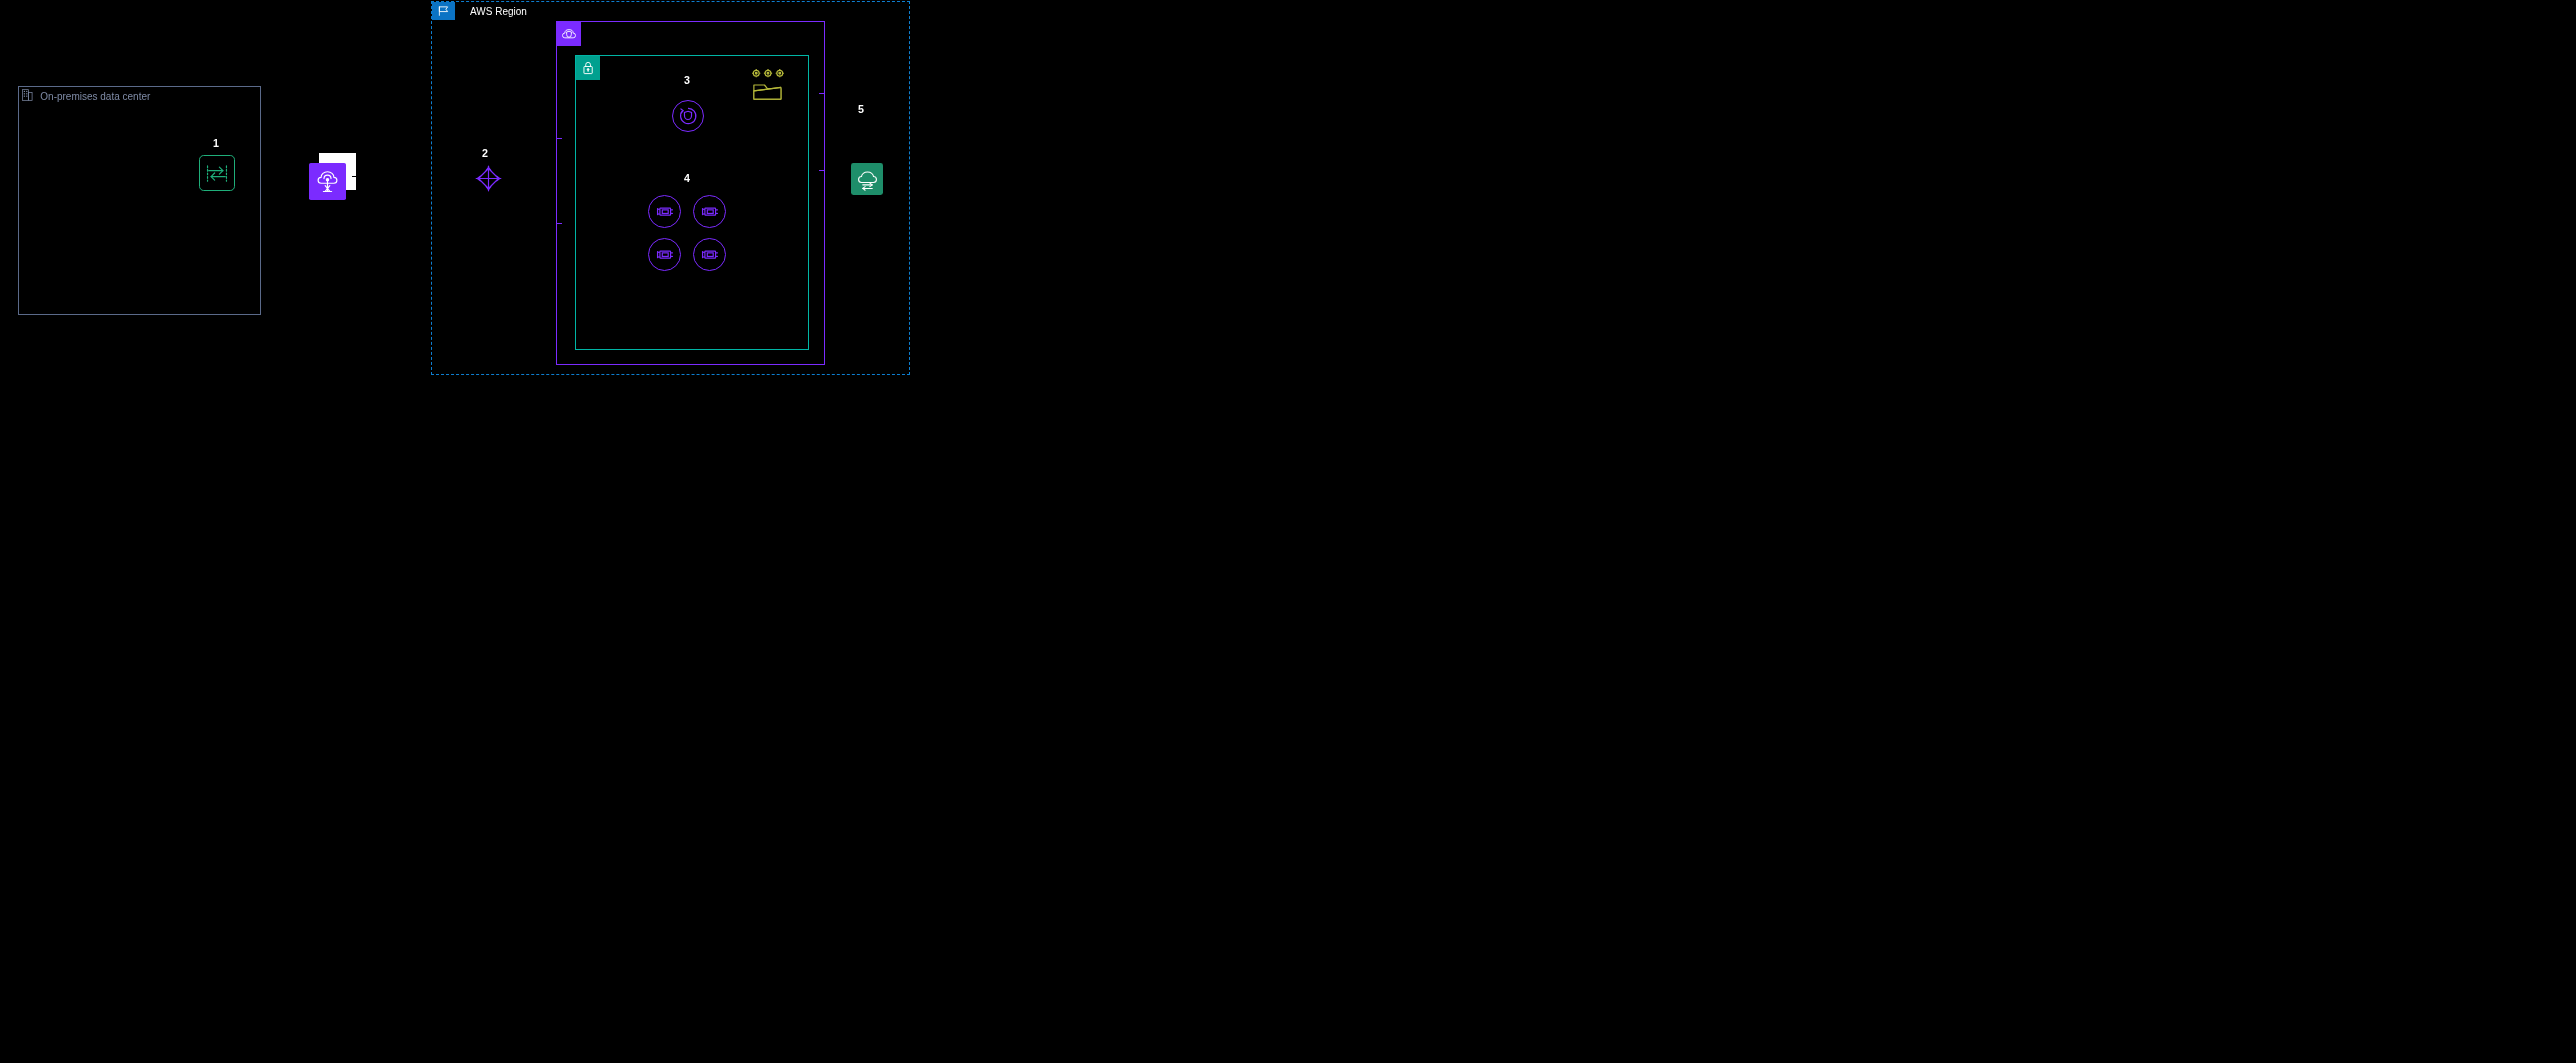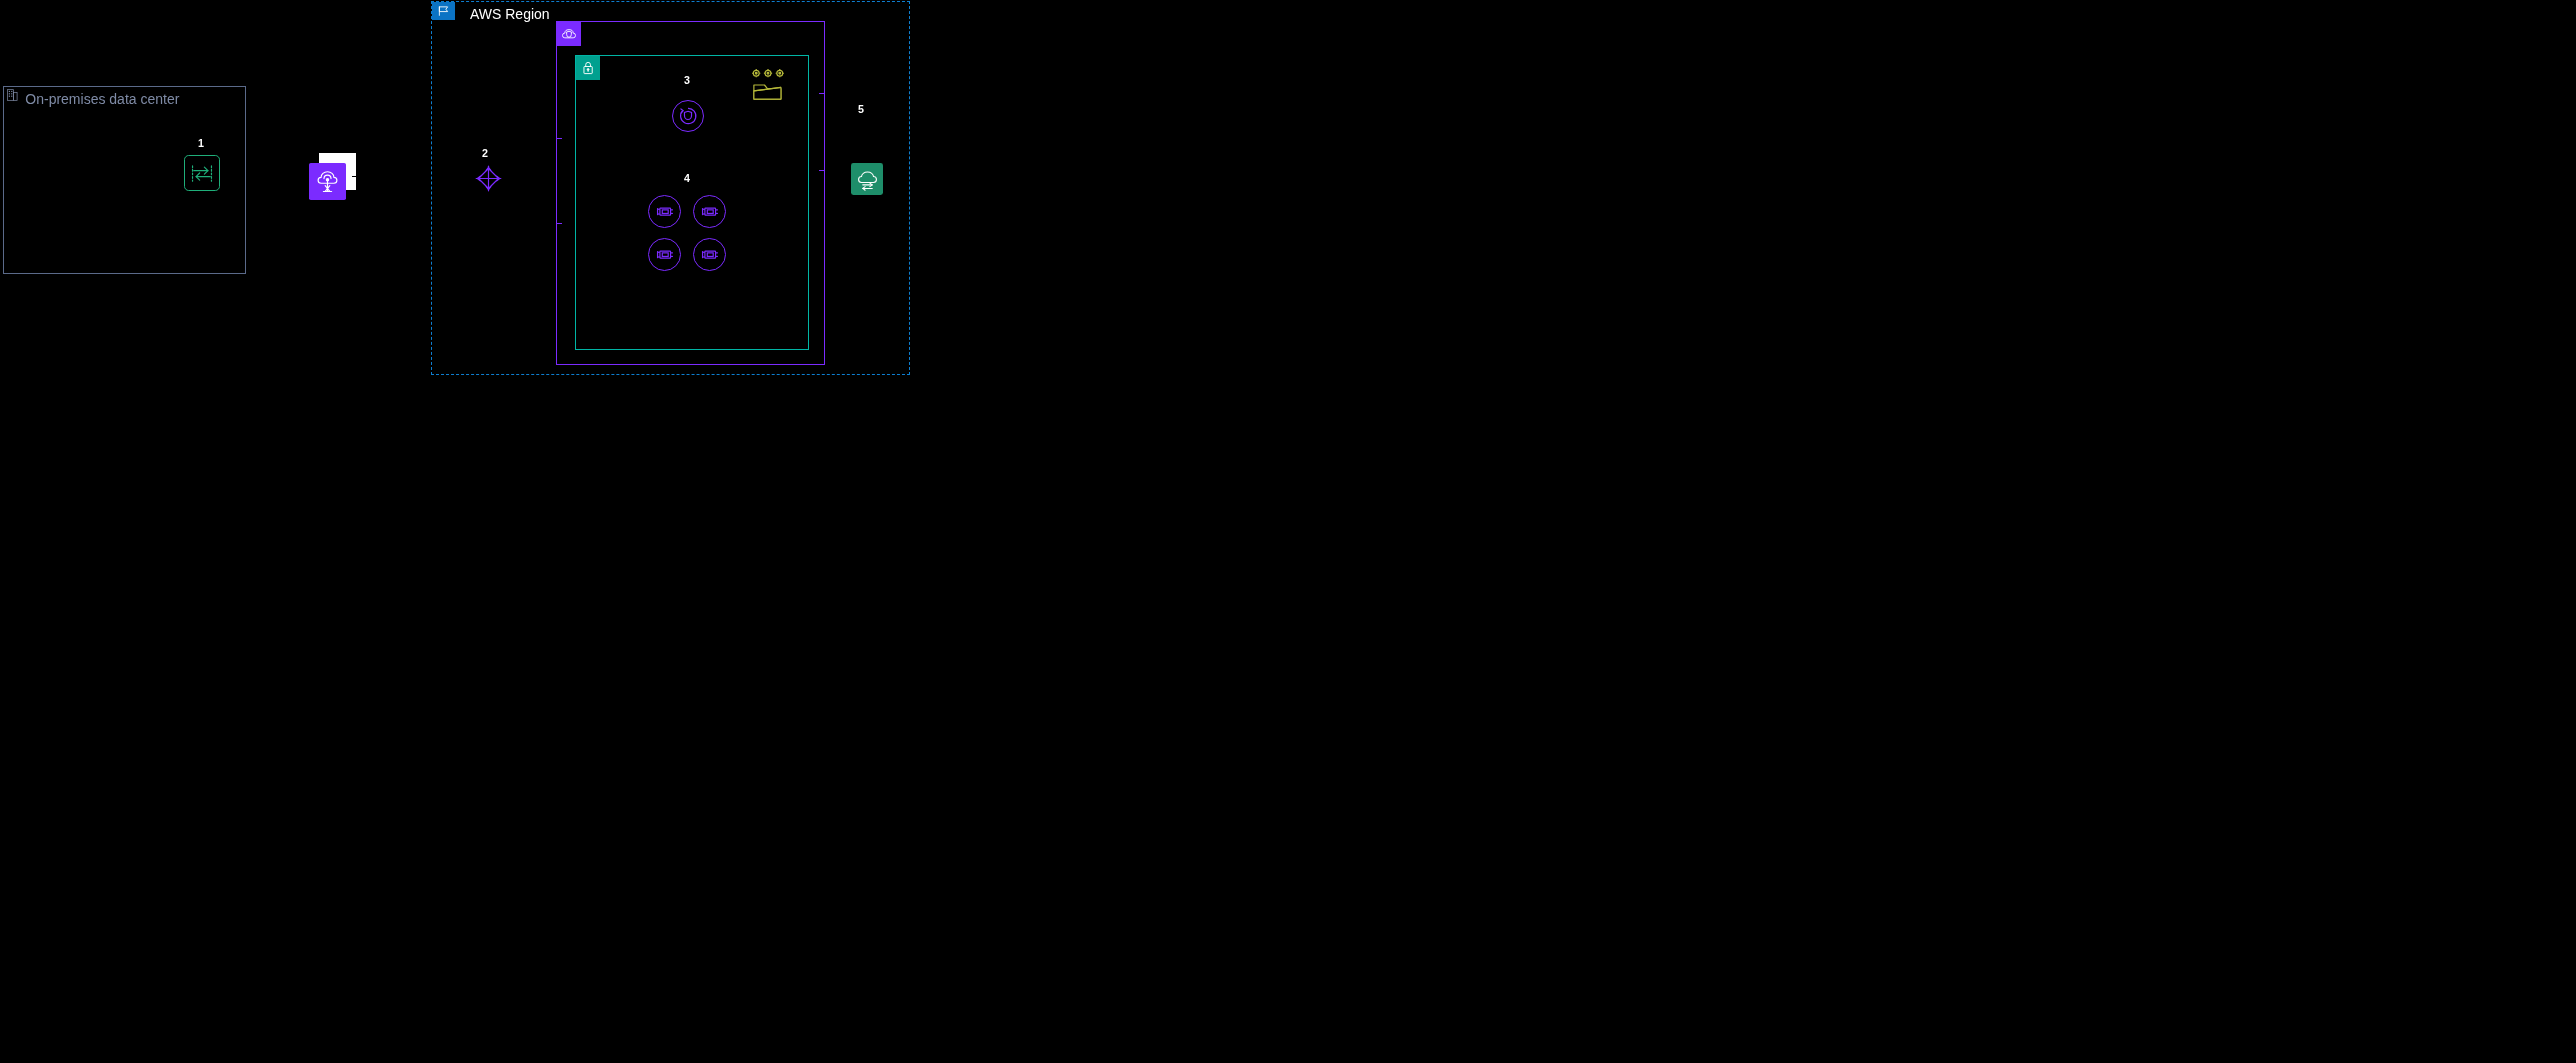--- a/index.html
+++ b/index.html
@@ -12,21 +12,21 @@
     position: relative;
     width: 912px;
     height: 377px;
   }
   .box {
     position: absolute;
     box-sizing: border-box;
   }
   .label {
     position: absolute;
-    font-size: 14px;
+    font-size: 10px;
     white-space: nowrap;
   }
   .num {
     position: absolute;
     font-size: 10.7px;
     font-weight: 700;
     color: #fff;
   }
   .onprem {
     border: 0.6px solid #5b6a8a;
@@ -95,21 +95,21 @@
   .white-card {
     position: absolute;
     background: #fff;
   }
 </style>
 </head>
 <body>
 
 <div class="canvas">
 
-  <div class="box onprem" style="left:3px; top:86px; width:243px; height:188px;">
+  <div class="box onprem" style="left:18px; top:86px; width:243px; height:229px;">
     <div class="onprem-badge">
       <svg width="10.7" height="12" viewBox="0 0 18 20">
         <rect x="1" y="1" width="10" height="18" fill="none" stroke="#7f8ba6" stroke-width="1.2"></rect>
         <rect x="11" y="6" width="6" height="13" fill="none" stroke="#7f8ba6" stroke-width="1.2"></rect>
         <rect x="3" y="3" width="2" height="2" fill="#7f8ba6"></rect>
         <rect x="7" y="3" width="2" height="2" fill="#7f8ba6"></rect>
         <rect x="3" y="7" width="2" height="2" fill="#7f8ba6"></rect>
         <rect x="7" y="7" width="2" height="2" fill="#7f8ba6"></rect>
         <rect x="3" y="11" width="2" height="2" fill="#7f8ba6"></rect>
         <rect x="7" y="11" width="2" height="2" fill="#7f8ba6"></rect>

